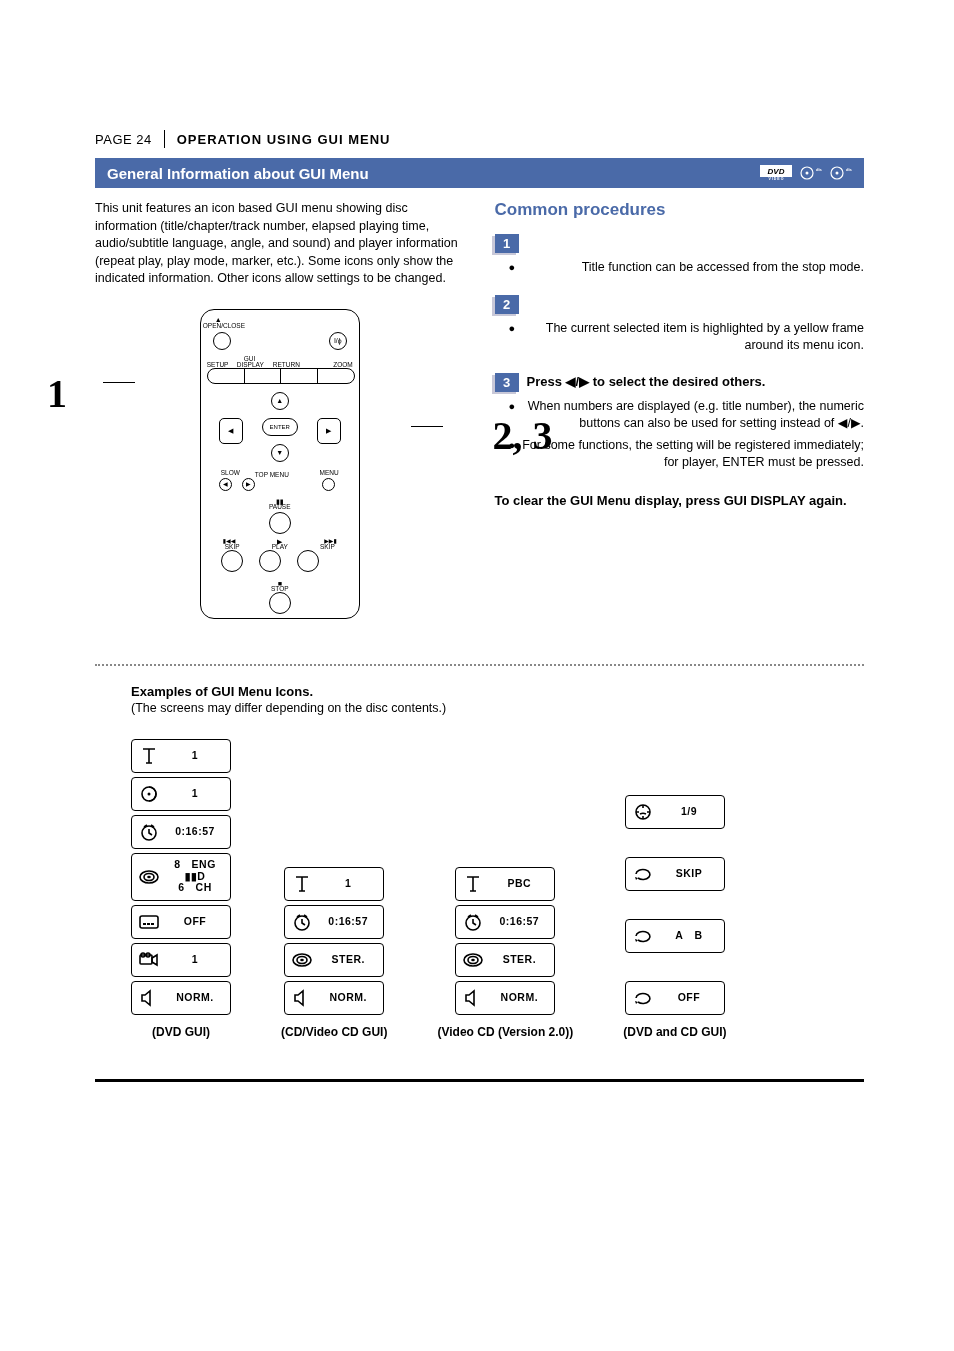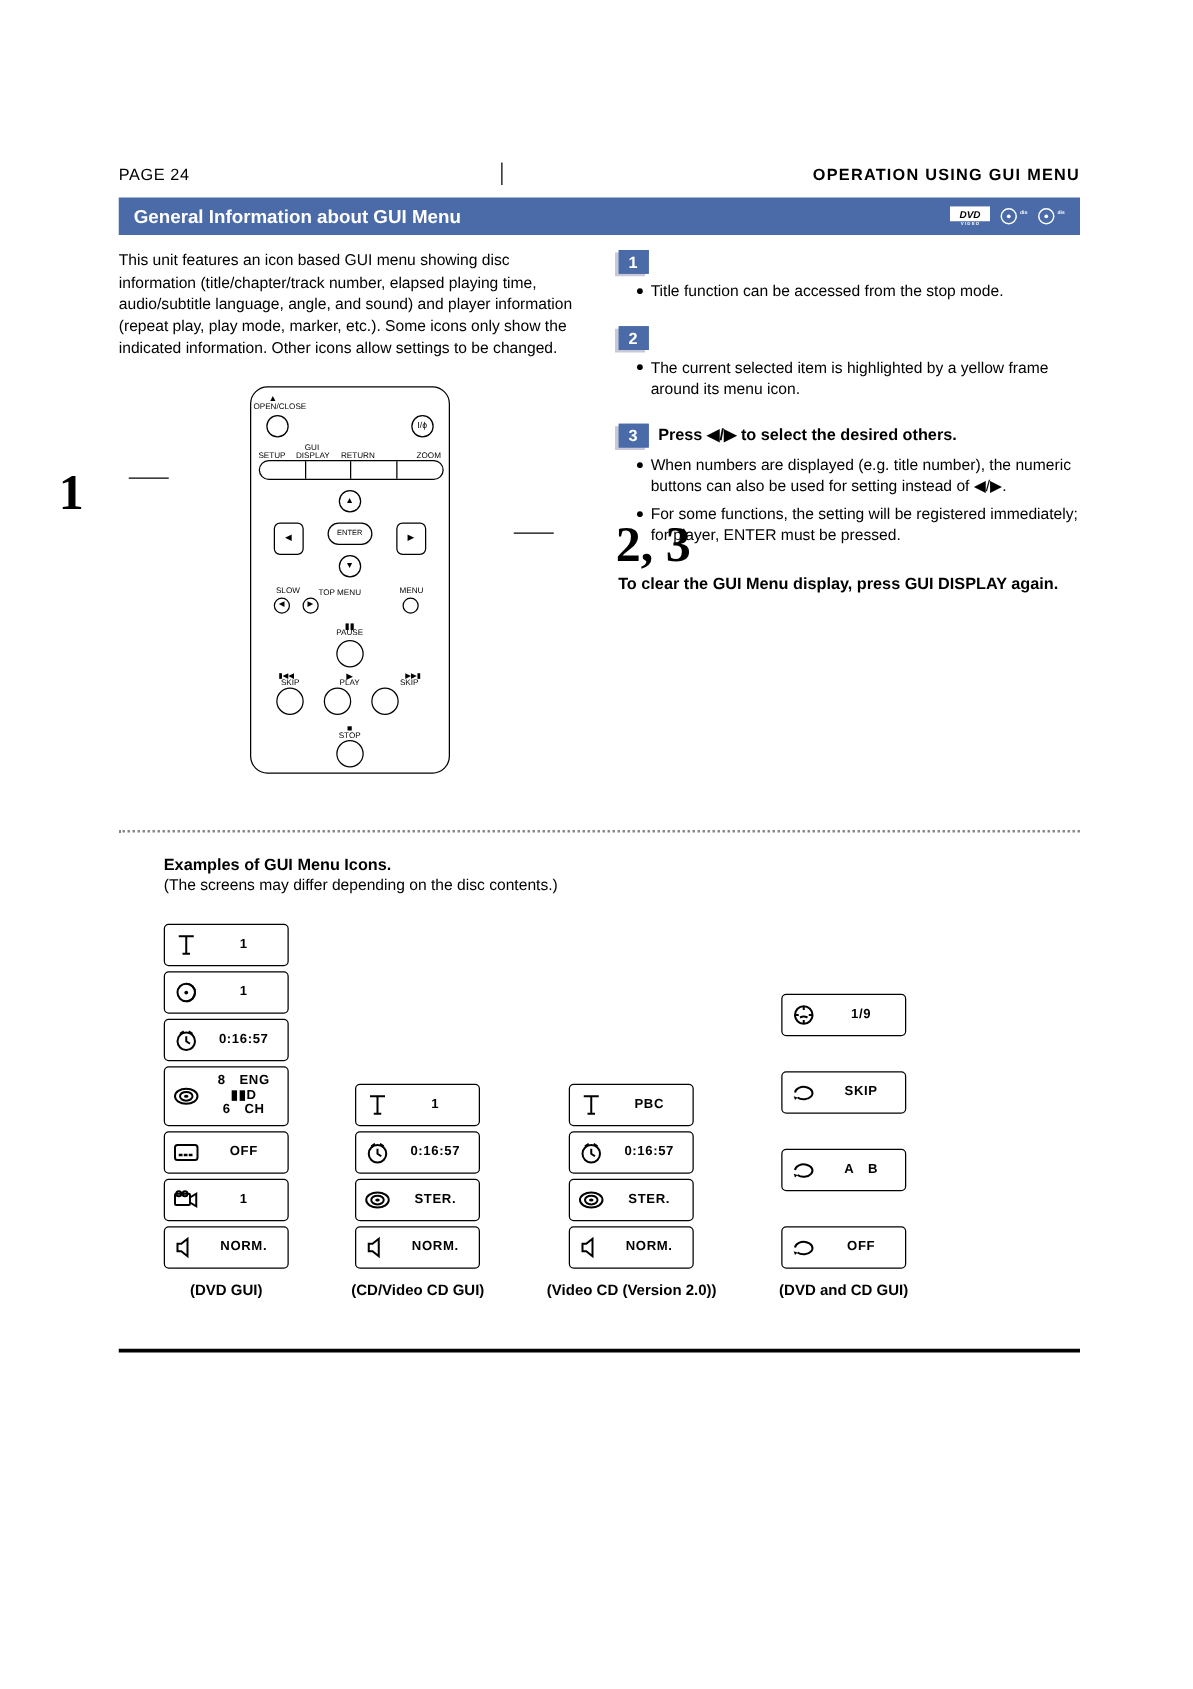--- a/index.html
+++ b/index.html
@@ -5,37 +5,37 @@
   * { box-sizing: border-box; margin: 0; padding: 0; }
   body {
     font-family: Arial, Helvetica, sans-serif;
     background: #fff;
     width: 954px;
     margin: 0 auto;
     padding: 60px 50px 60px 55px;
     color: #000;
     font-size: 13px;
   }
-  .header-row { display: flex; align-items: center; font-size: 13px; letter-spacing: 0.5px; margin: 70px 40px 10px 40px; justify-content: space-between; }
+  .header-row { display: flex; align-items: center; font-size: 13px; letter-spacing: 0.5px; margin: 70px 40px 10px 40px; }
   .header-row .page { font-weight: normal; }
   .header-row .divider { width: 1px; height: 18px; background: #000; margin: 0 12px; }
   .header-row .section-title { font-weight: bold; letter-spacing: 1px; }
   .blue-bar { background: #4a6aa8; color: #fff; font-weight: bold; padding: 6px 12px; font-size: 15px; margin: 8px 40px 0 40px; display: flex; align-items: center; justify-content: space-between; }
   .logos { display: flex; gap: 8px; align-items: center; }
   .columns { display: flex; margin: 12px 40px 0 40px; gap: 30px; }
   .left-col { flex: 1; font-size: 12.5px; line-height: 1.4; }
   .right-col { flex: 1; }
   .cp-heading { color: #4a6aa8; font-weight: bold; font-size: 17px; margin-bottom: 14px; }
   .step-num-badge { display: inline-block; background: #4a6aa8; color: #fff; font-weight: bold; padding: 1px 0; width: 24px; text-align: center; border: 1px solid #4a6aa8; box-shadow: -3px 2px 0 0 #c8c8d8; margin-right: 8px; font-size: 13px; }
   .step-row { display: flex; align-items: flex-start; margin-bottom: 6px; }
   .step-text { font-weight: bold; font-size: 13px; flex: 1; padding-top: 1px; }
   .bullet-list { margin: 4px 0 18px 14px; }
   .bullet-item { display: flex; font-size: 12.5px; line-height: 1.4; margin-bottom: 4px; }
   .bullet-item .dot { width: 12px; font-size: 11px; padding-top: 1px; }
-  .bullet-item .txt { flex: 1; }
+  .bullet-item .txt { flex: 1; text-align: right; }
   .clear-text { font-weight: bold; font-size: 13px; line-height: 1.4; margin-top: 20px; }
   .remote-area { position: relative; margin-top: 16px; display: flex; align-items: center; justify-content: center; height: 320px; }
   .remote-box { border: 1.5px solid #000; border-radius: 14px; width: 160px; height: 310px; position: relative; }
   .callout-num { font-size: 40px; font-weight: bold; font-family: "Times New Roman", serif; position: absolute; }
   .callout-1 { left: -48px; top: 62px; }
   .callout-23 { right: -88px; top: 104px; }
   .callout-line { position: absolute; background: #000; height: 1.5px; }
   .rc { position: absolute; font-size: 7px; text-align: center; line-height: 1; }
   .rc-btn { border: 1.2px solid #000; border-radius: 50%; width: 18px; height: 18px; }
   .rc-btn-oval { border: 1.2px solid #000; border-radius: 10px; width: 28px; height: 16px; }
@@ -156,20 +156,21 @@
         </div>
 
         <div class="rc" style="left:50%; top:270px; transform:translateX(-50%);font-size:7px;">■</div>
         <div class="rc rc-label" style="left:50%; top:276px;transform:translateX(-50%);">STOP</div>
         <div class="rc-btn rc" style="left:50%; top:282px; transform:translateX(-50%); width:22px;height:22px;"></div>
       </div>
     </div>
   </div>
 
   <div class="right-col">
+    <div class="cp-heading">Common procedures</div>
 
     <div id="steps-container">
         <div class="step-row">
           <span class="step-num-badge">1</span>
         </div>
         <div class="bullet-list">
           <div class="bullet-item">
             <span class="dot">●</span>
             <span class="txt">Title function can be accessed from the stop mode.</span>
           </div>

